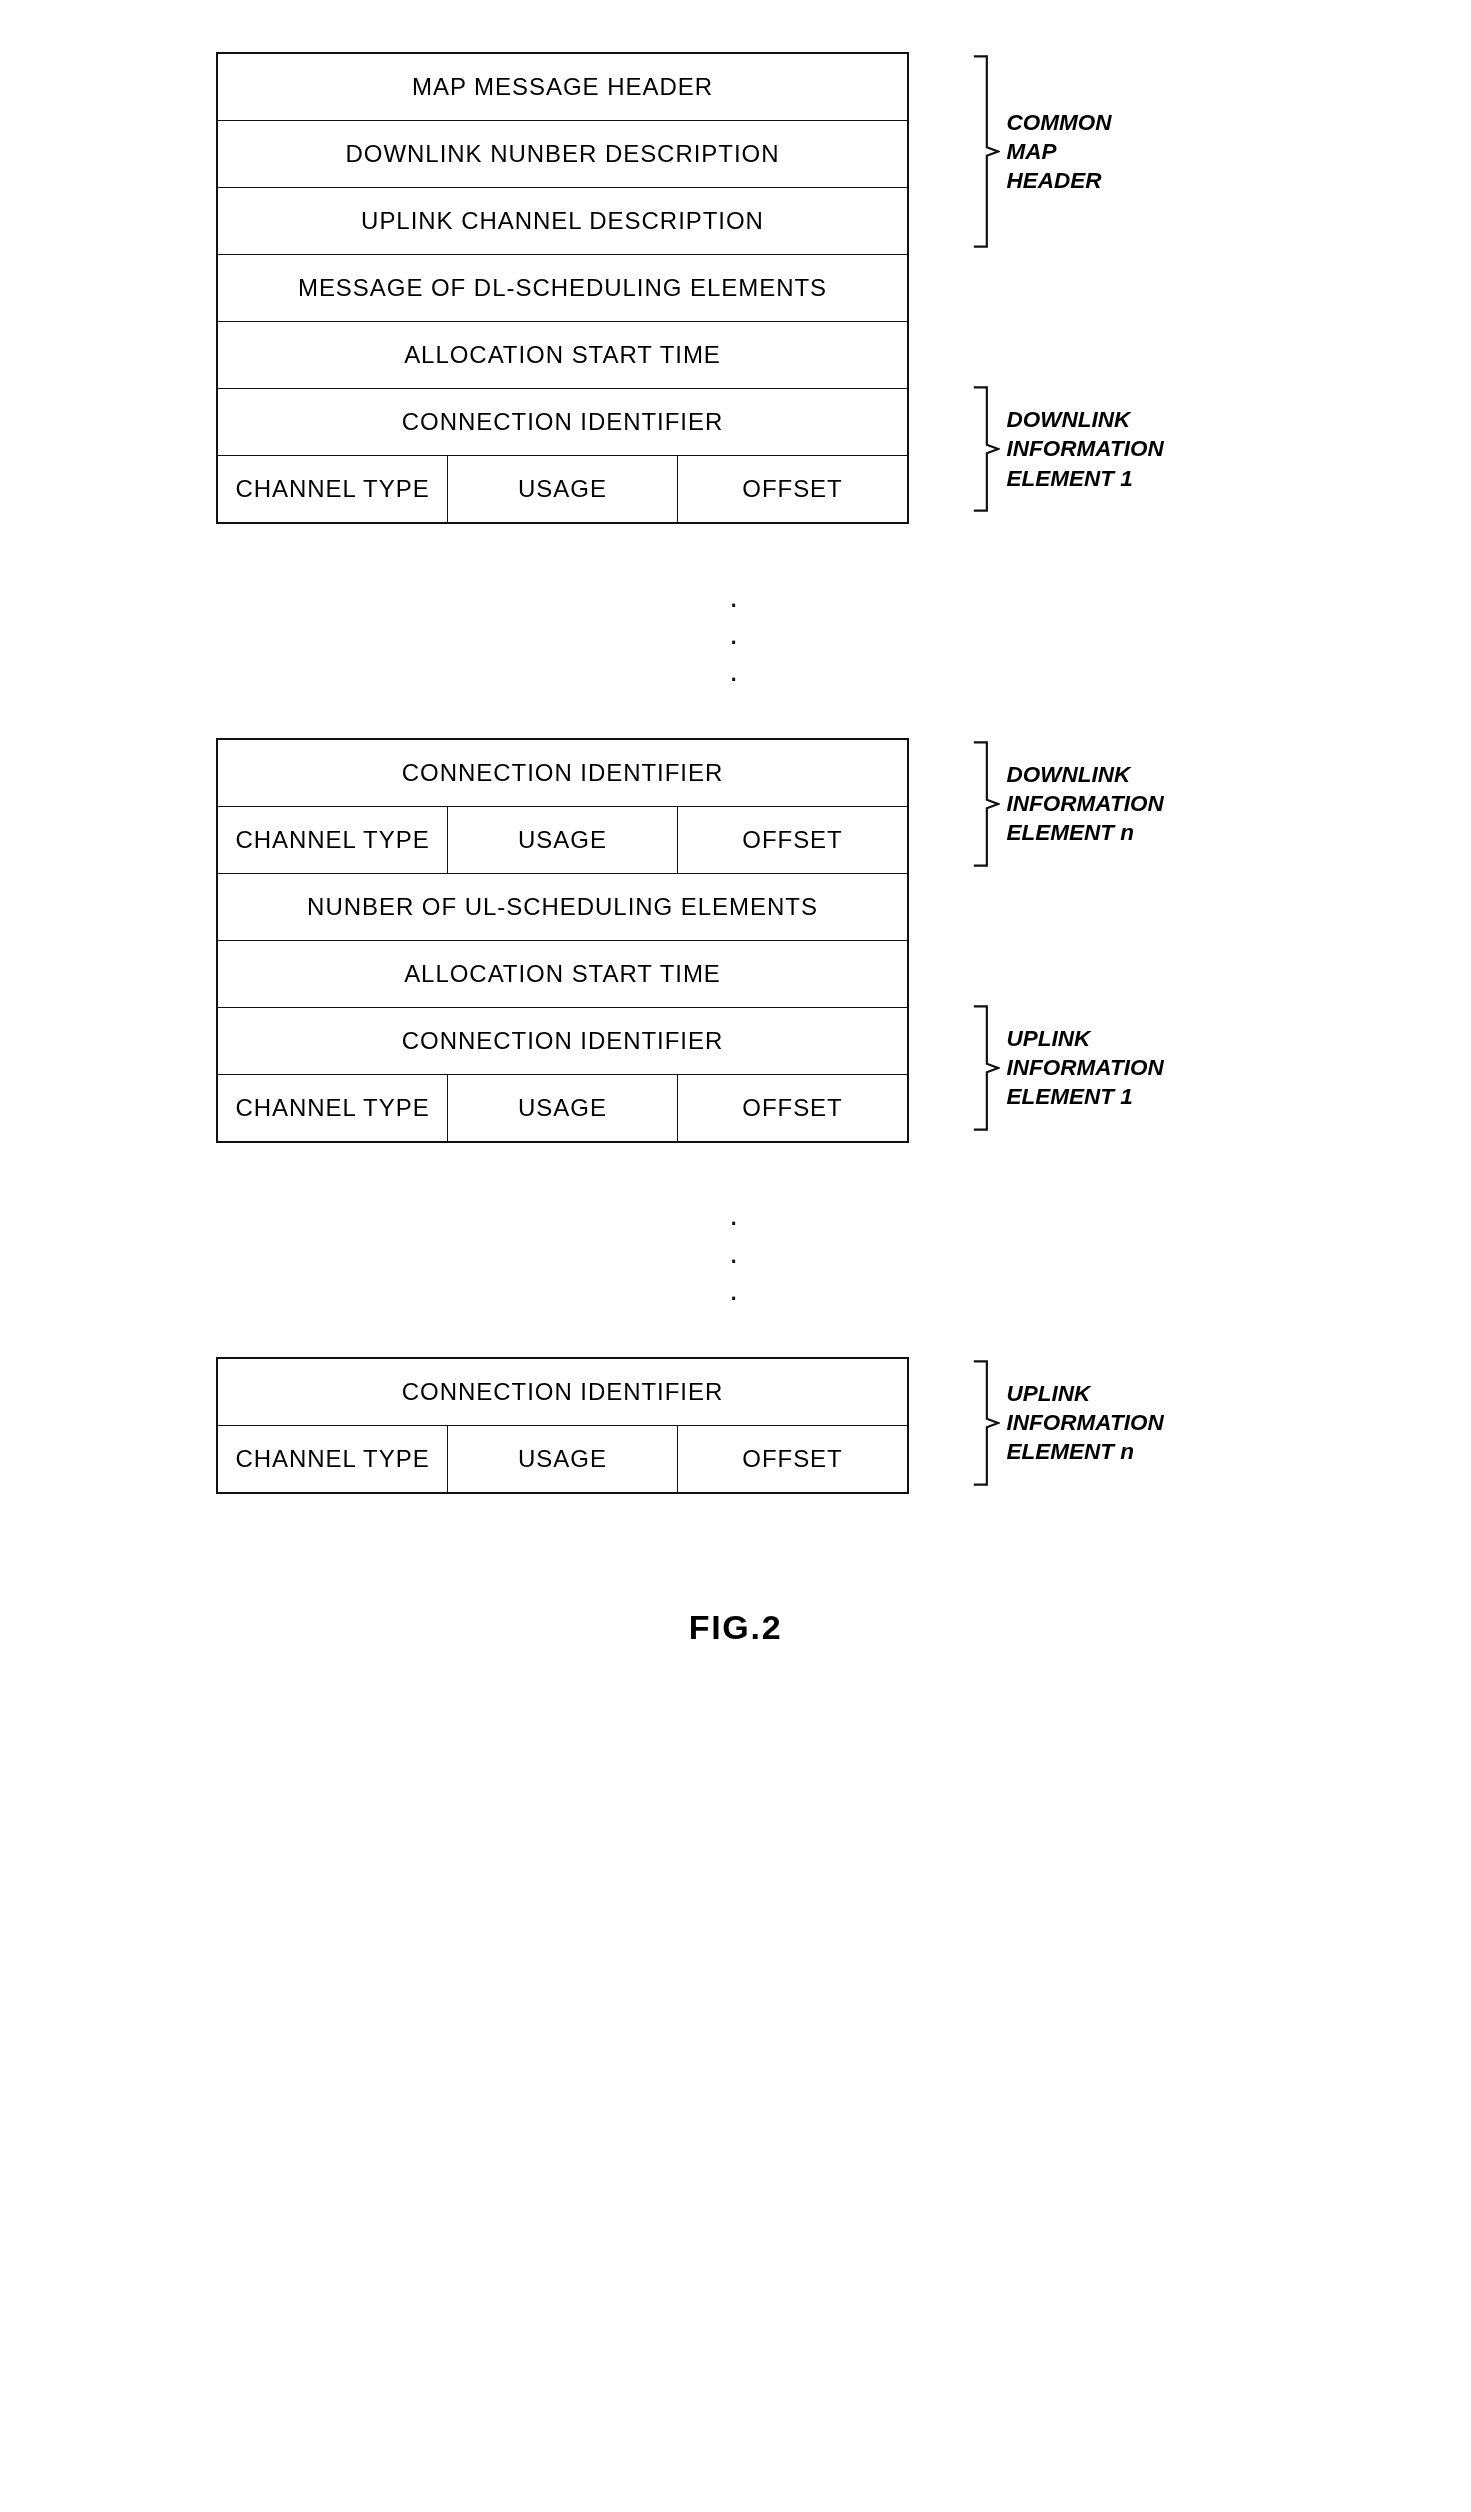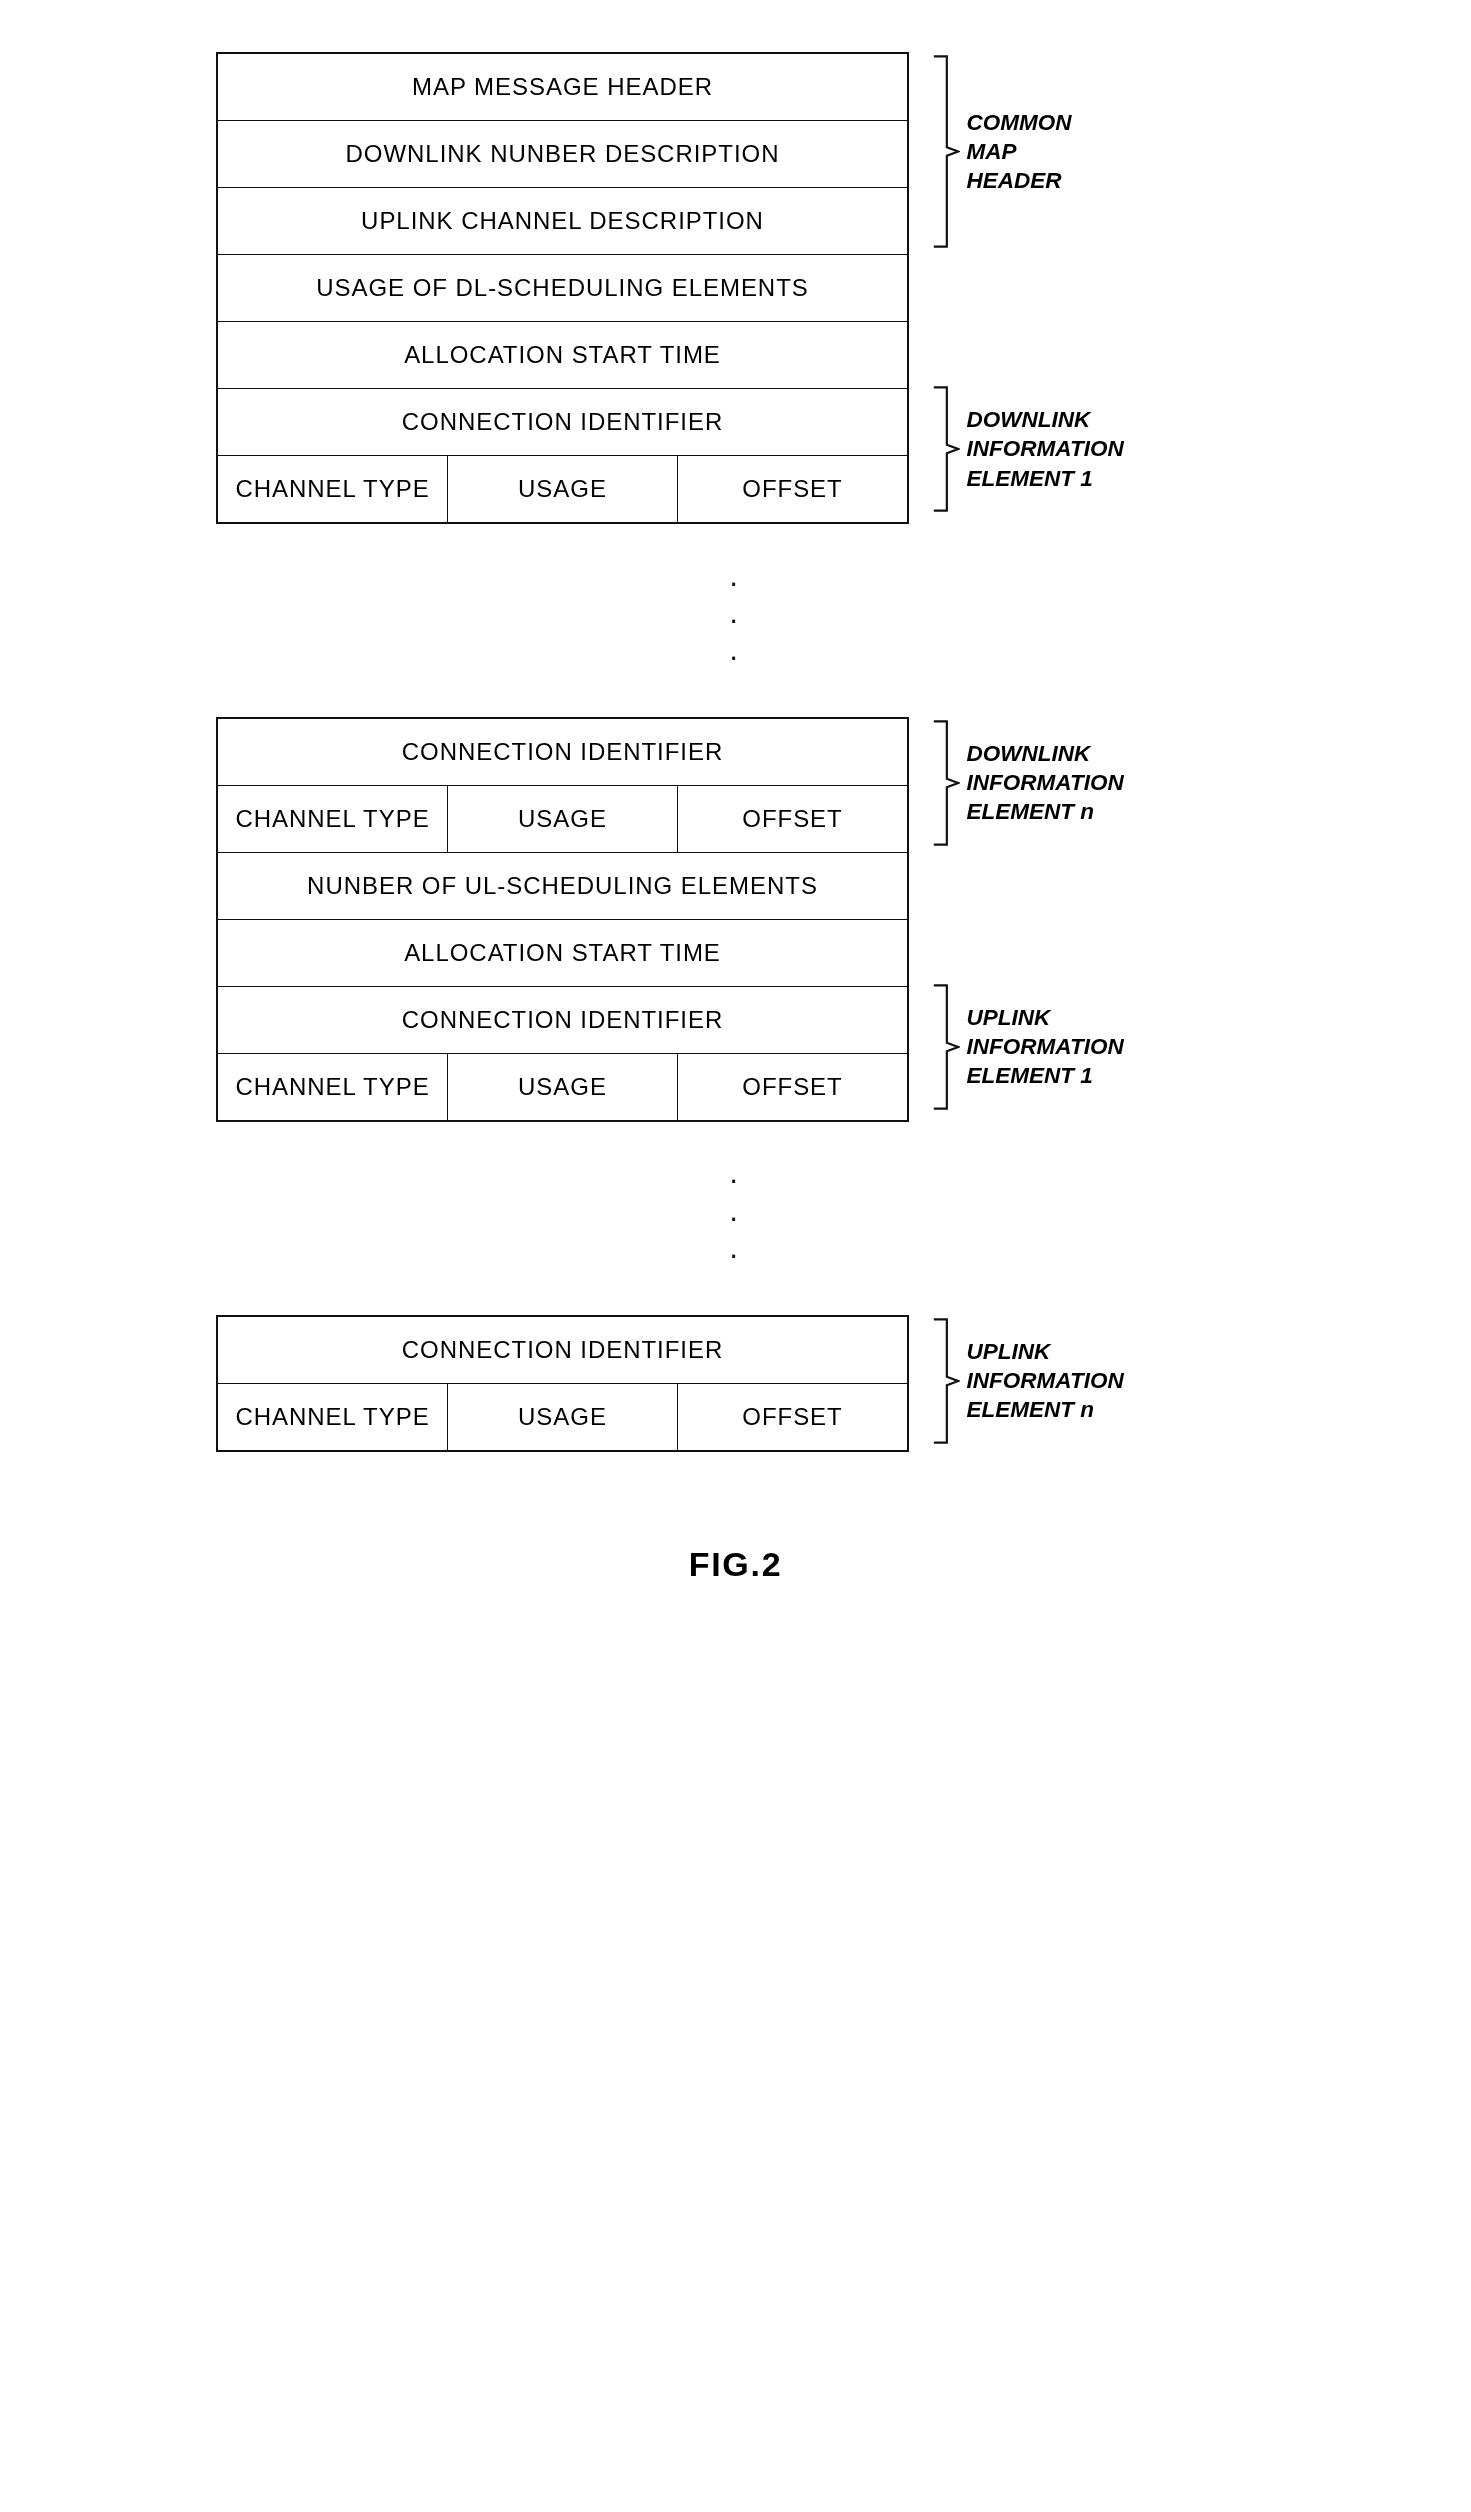--- a/index.html
+++ b/index.html
@@ -125,21 +125,22 @@
     
     .fig-label {
       font-size: 34px;
       font-weight: bold;
       margin-top: 69px;
       font-family: Arial, sans-serif;
       letter-spacing: 0.05em;
     }
 
     .section-gap {
-      margin-bottom: 24px;
+      margin-bottom: 45px;
+      gap: 40px;
     }
   </style>
 </head>
 <body>
 
 <div class="diagram-container">
 
   <div class="block-wrapper section-gap">
     <div class="block-table">
 
@@ -149,21 +150,21 @@
 
       <div class="block-row">
         <span>DOWNLINK NUNBER DESCRIPTION</span>
       </div>
 
       <div class="block-row">
         <span>UPLINK CHANNEL DESCRIPTION</span>
       </div>
 
       <div class="block-row">
-        <span>USAGE OF DL-SCHEDULING ELEMENTS</span>
+        <span>MESSAGE OF DL-SCHEDULING ELEMENTS</span>
       </div>
 
       <div class="block-row">
         <span>ALLOCATION START TIME</span>
       </div>
 
       <div class="block-row">
         <span>CONNECTION IDENTIFIER</span>
       </div>
 

